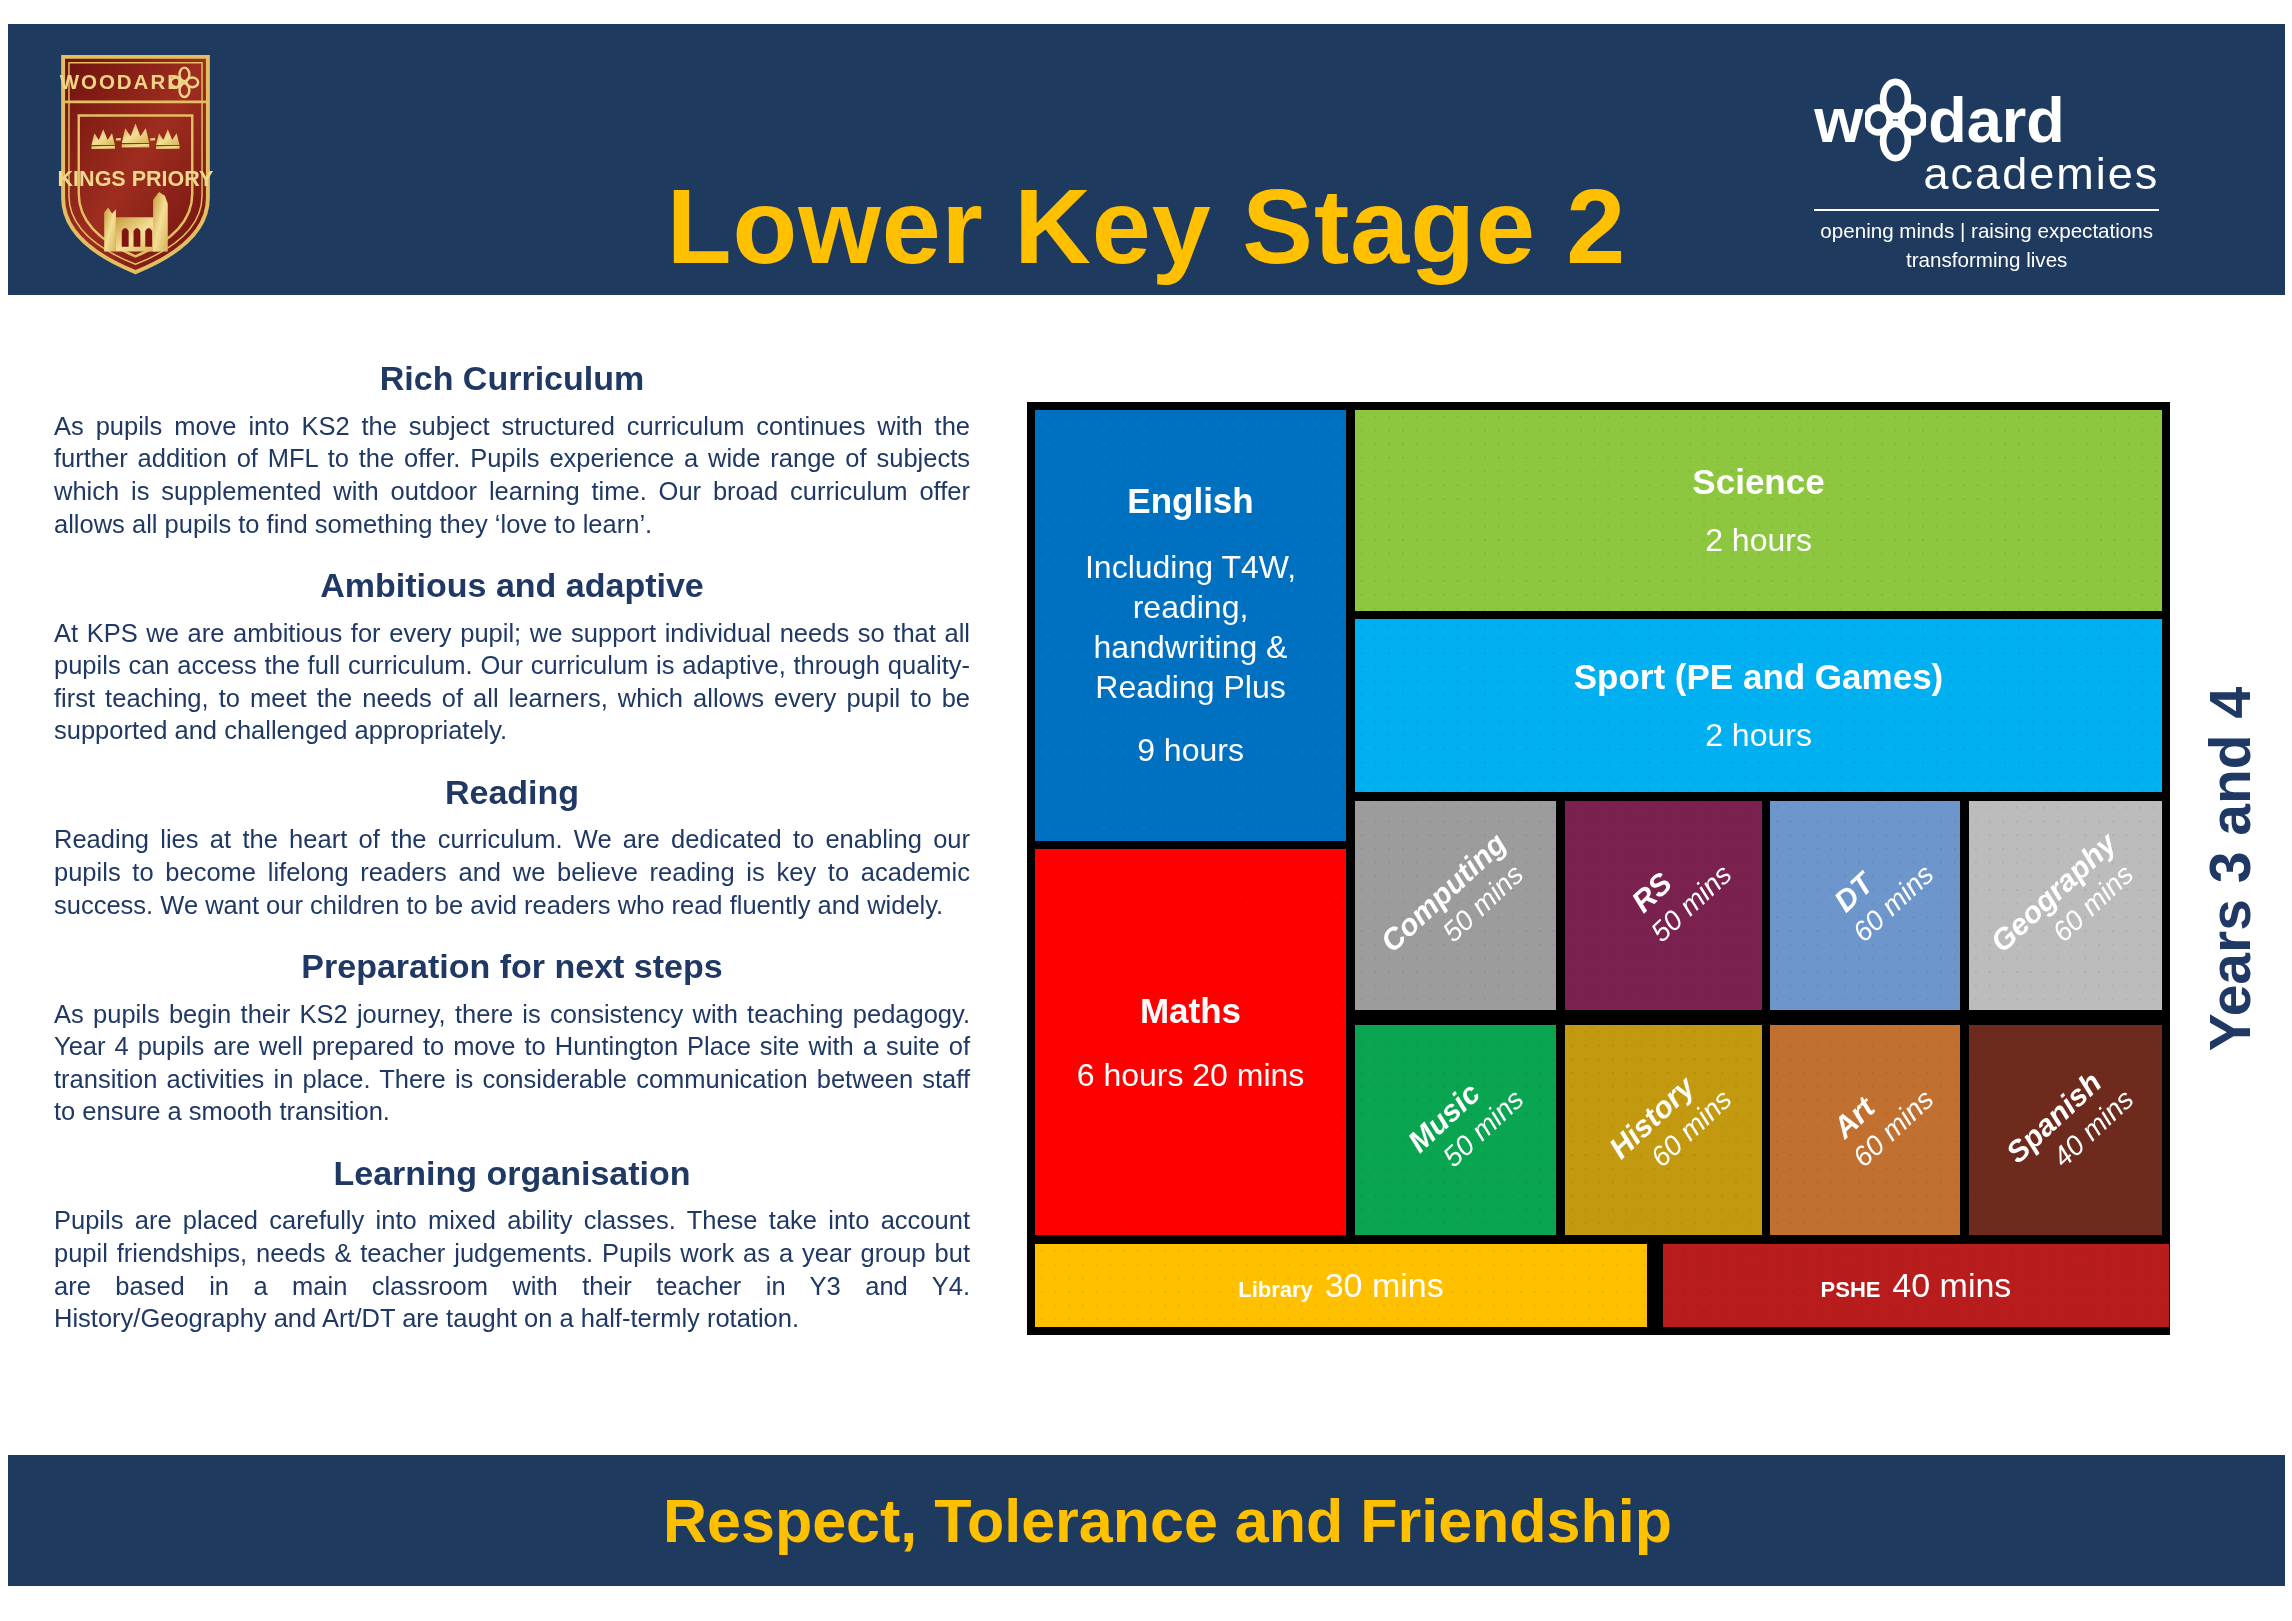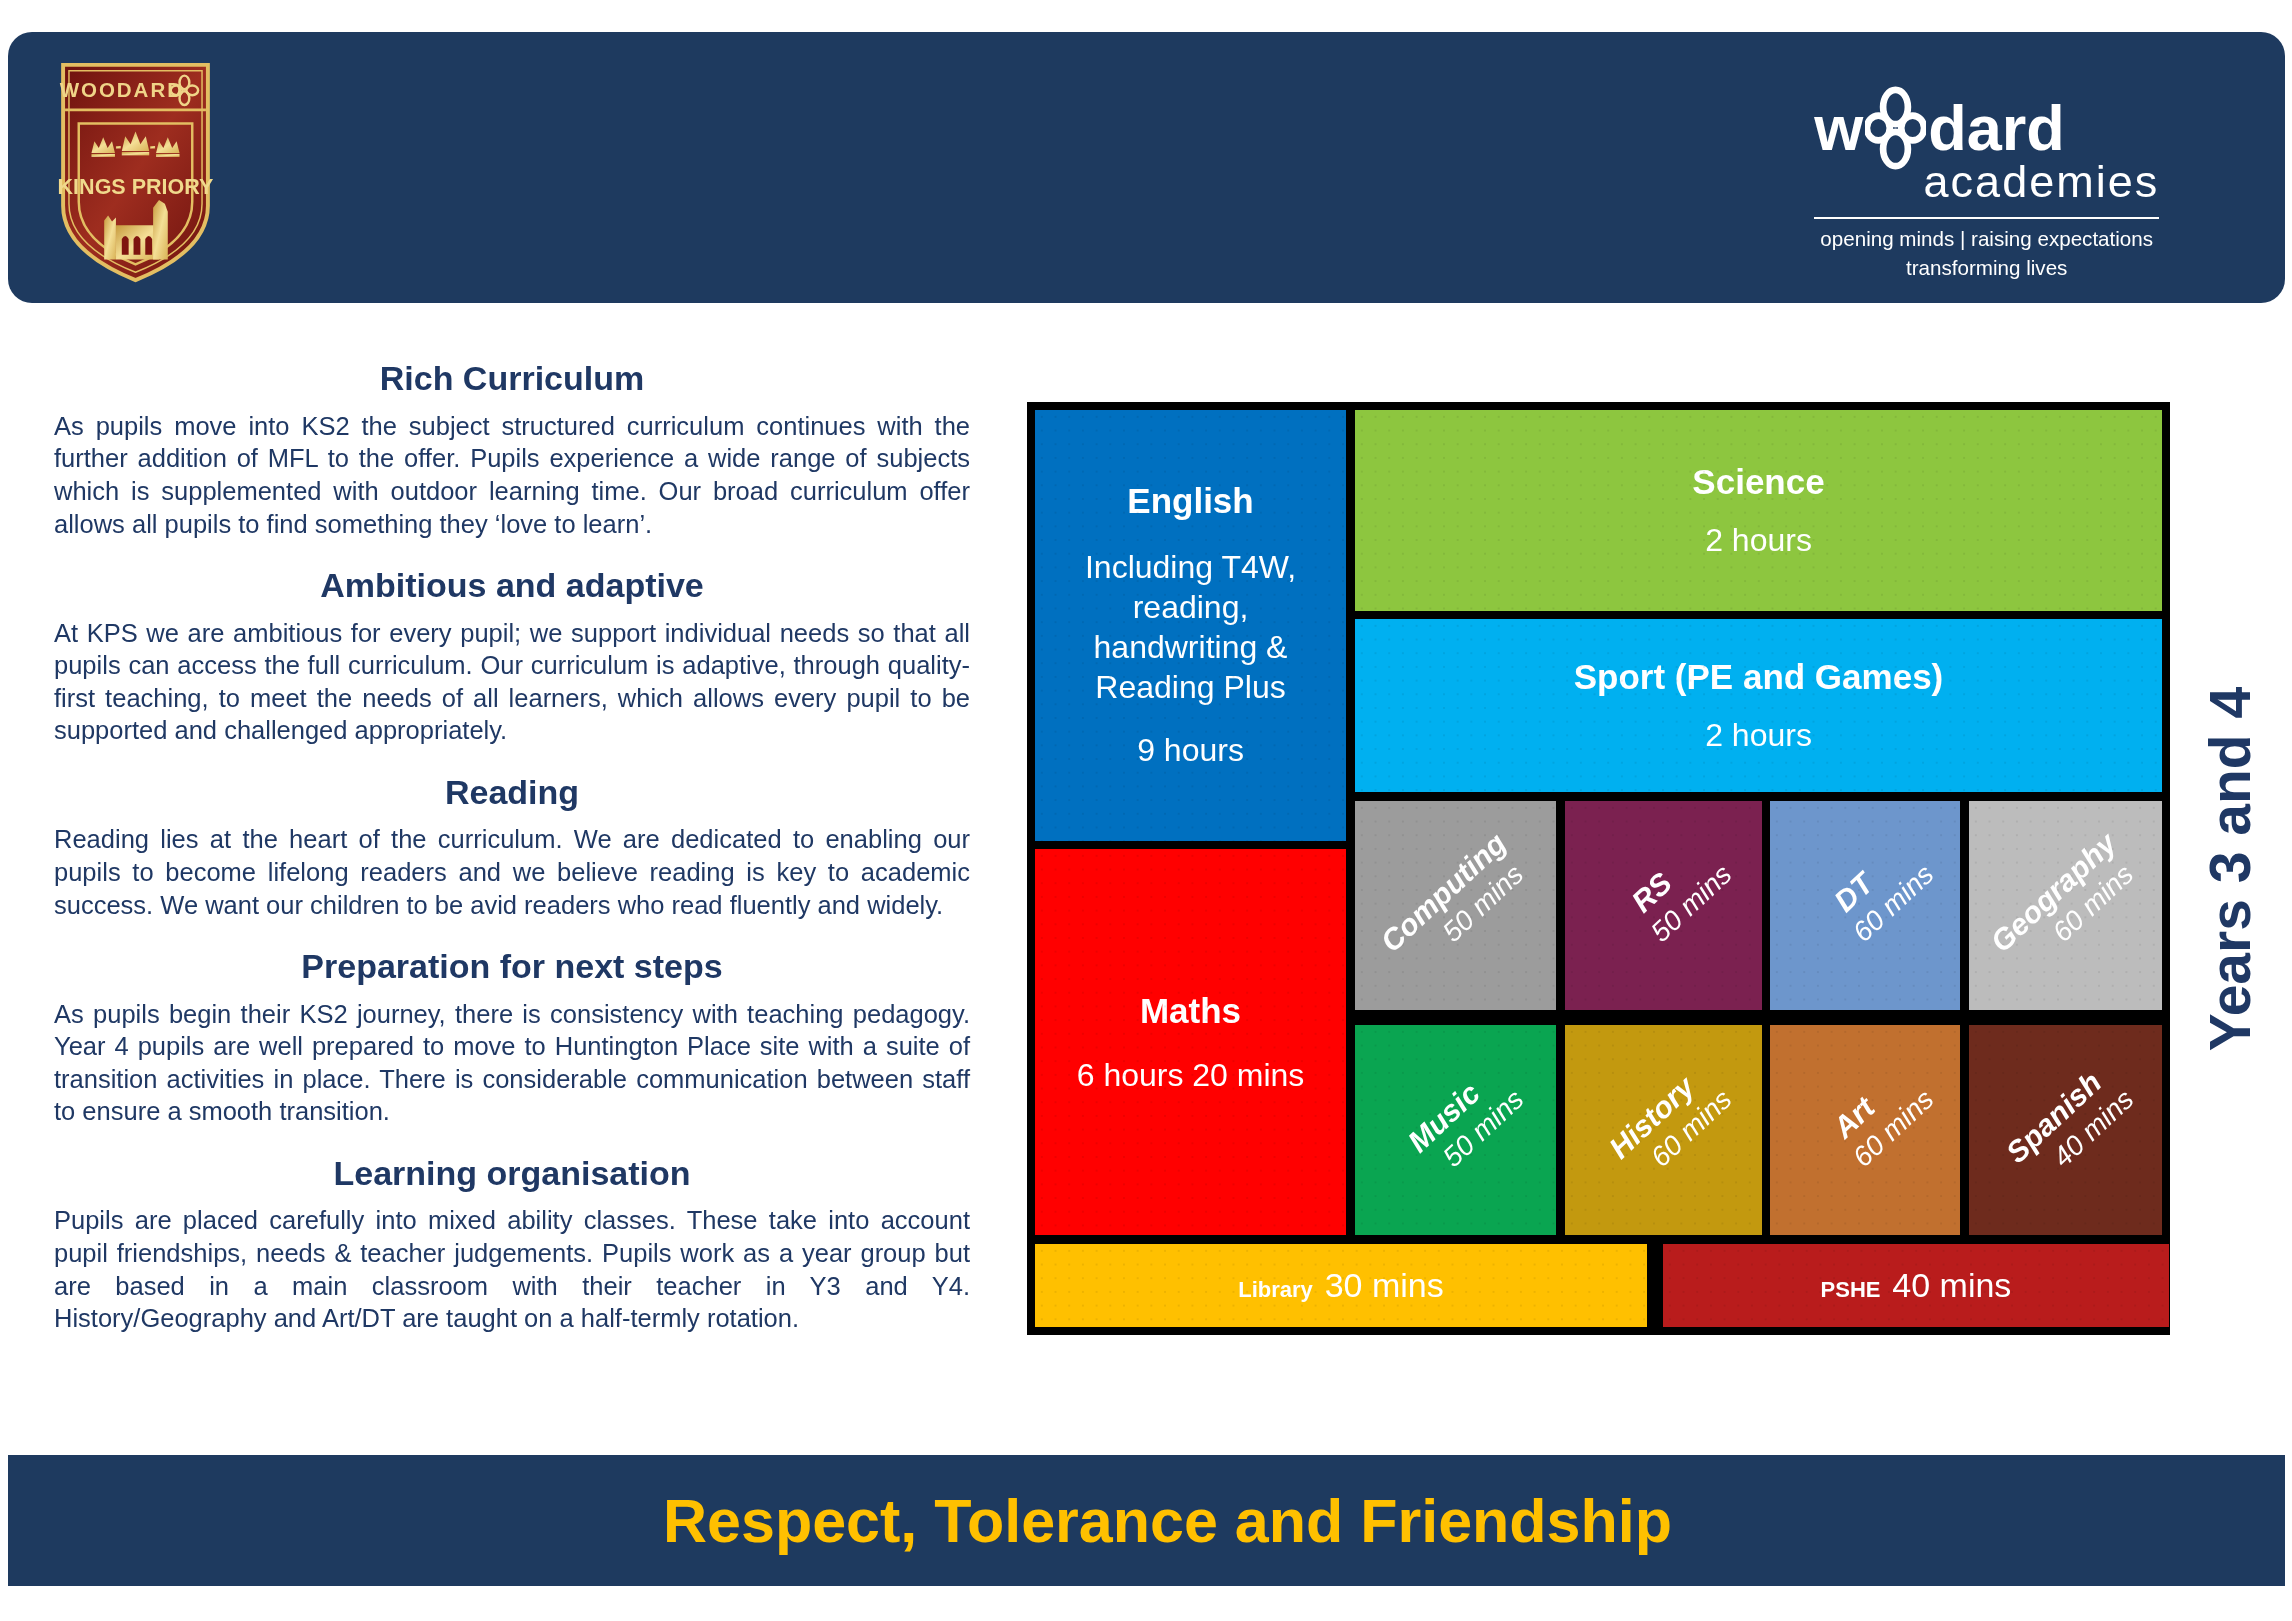--- a/index.html
+++ b/index.html
@@ -1,21 +1,21 @@
 <!DOCTYPE html>
 <html><head>
 <meta charset="utf-8">
 <style>
   html,body{margin:0;padding:0;background:#ffffff;}
   .page{position:relative;width:2293px;height:1621px;background:#ffffff;overflow:hidden;
         font-family:"Liberation Sans",sans-serif;}
 
   
   .band{position:absolute;left:7.8px;right:7.8px;background:#1E3A5F;}
-  .band.top{top:32px;height:271px;border-radius:24px;}
+  .band.top{top:24px;height:271px;}
   .band.bottom{top:1455px;height:131px;display:flex;align-items:center;justify-content:center;}
   .page-title{position:absolute;left:50%;top:50%;transform:translate(-50%,-54%);
       color:#FFC000;font-size:106px;font-weight:bold;white-space:nowrap;letter-spacing:1px;}
   .motto{color:#FFC000;font-size:61px;font-weight:bold;white-space:nowrap;margin-left:42px;}
 
   
   .crest{position:absolute;left:49px;top:26.5px;width:157px;height:227px;}
 
   
   .brand{position:absolute;right:126px;top:54px;width:345px;color:#ffffff;}
@@ -119,20 +119,21 @@
       <g>
         <path fill="url(#gg)" d="M48,205 V165 L52,160 L56,166 L60,162 V205 Z"></path>
         <path fill="url(#gg)" d="M60,205 V170 H104 V205 Z"></path>
         <path fill="url(#gg)" d="M98,205 V152 L104,144 L110,148 L113,156 V205 Z"></path>
         <path fill="#7E150F" d="M66,200 V184 Q69.5,178 73,184 V200 Z"></path>
         <path fill="#7E150F" d="M78,200 V184 Q81.5,178 85,184 V200 Z"></path>
         <path fill="#7E150F" d="M90,200 V184 Q93.5,178 97,184 V200 Z"></path>
       </g>
     </svg>
 
+    <h1 class="page-title">Lower Key Stage 2</h1>
 
     <div class="brand">
       <div class="brand-name">
         <span>w</span>
         <svg class="quat" width="61" height="84" viewBox="0 0 64 86">
           <g stroke="#ffffff" stroke-width="7" fill="none">
             <ellipse cx="32" cy="21" rx="13" ry="18"></ellipse>
             <ellipse cx="32" cy="65" rx="13" ry="18"></ellipse>
             <ellipse cx="14" cy="43" rx="12" ry="13"></ellipse>
             <ellipse cx="50" cy="43" rx="12" ry="13"></ellipse>

